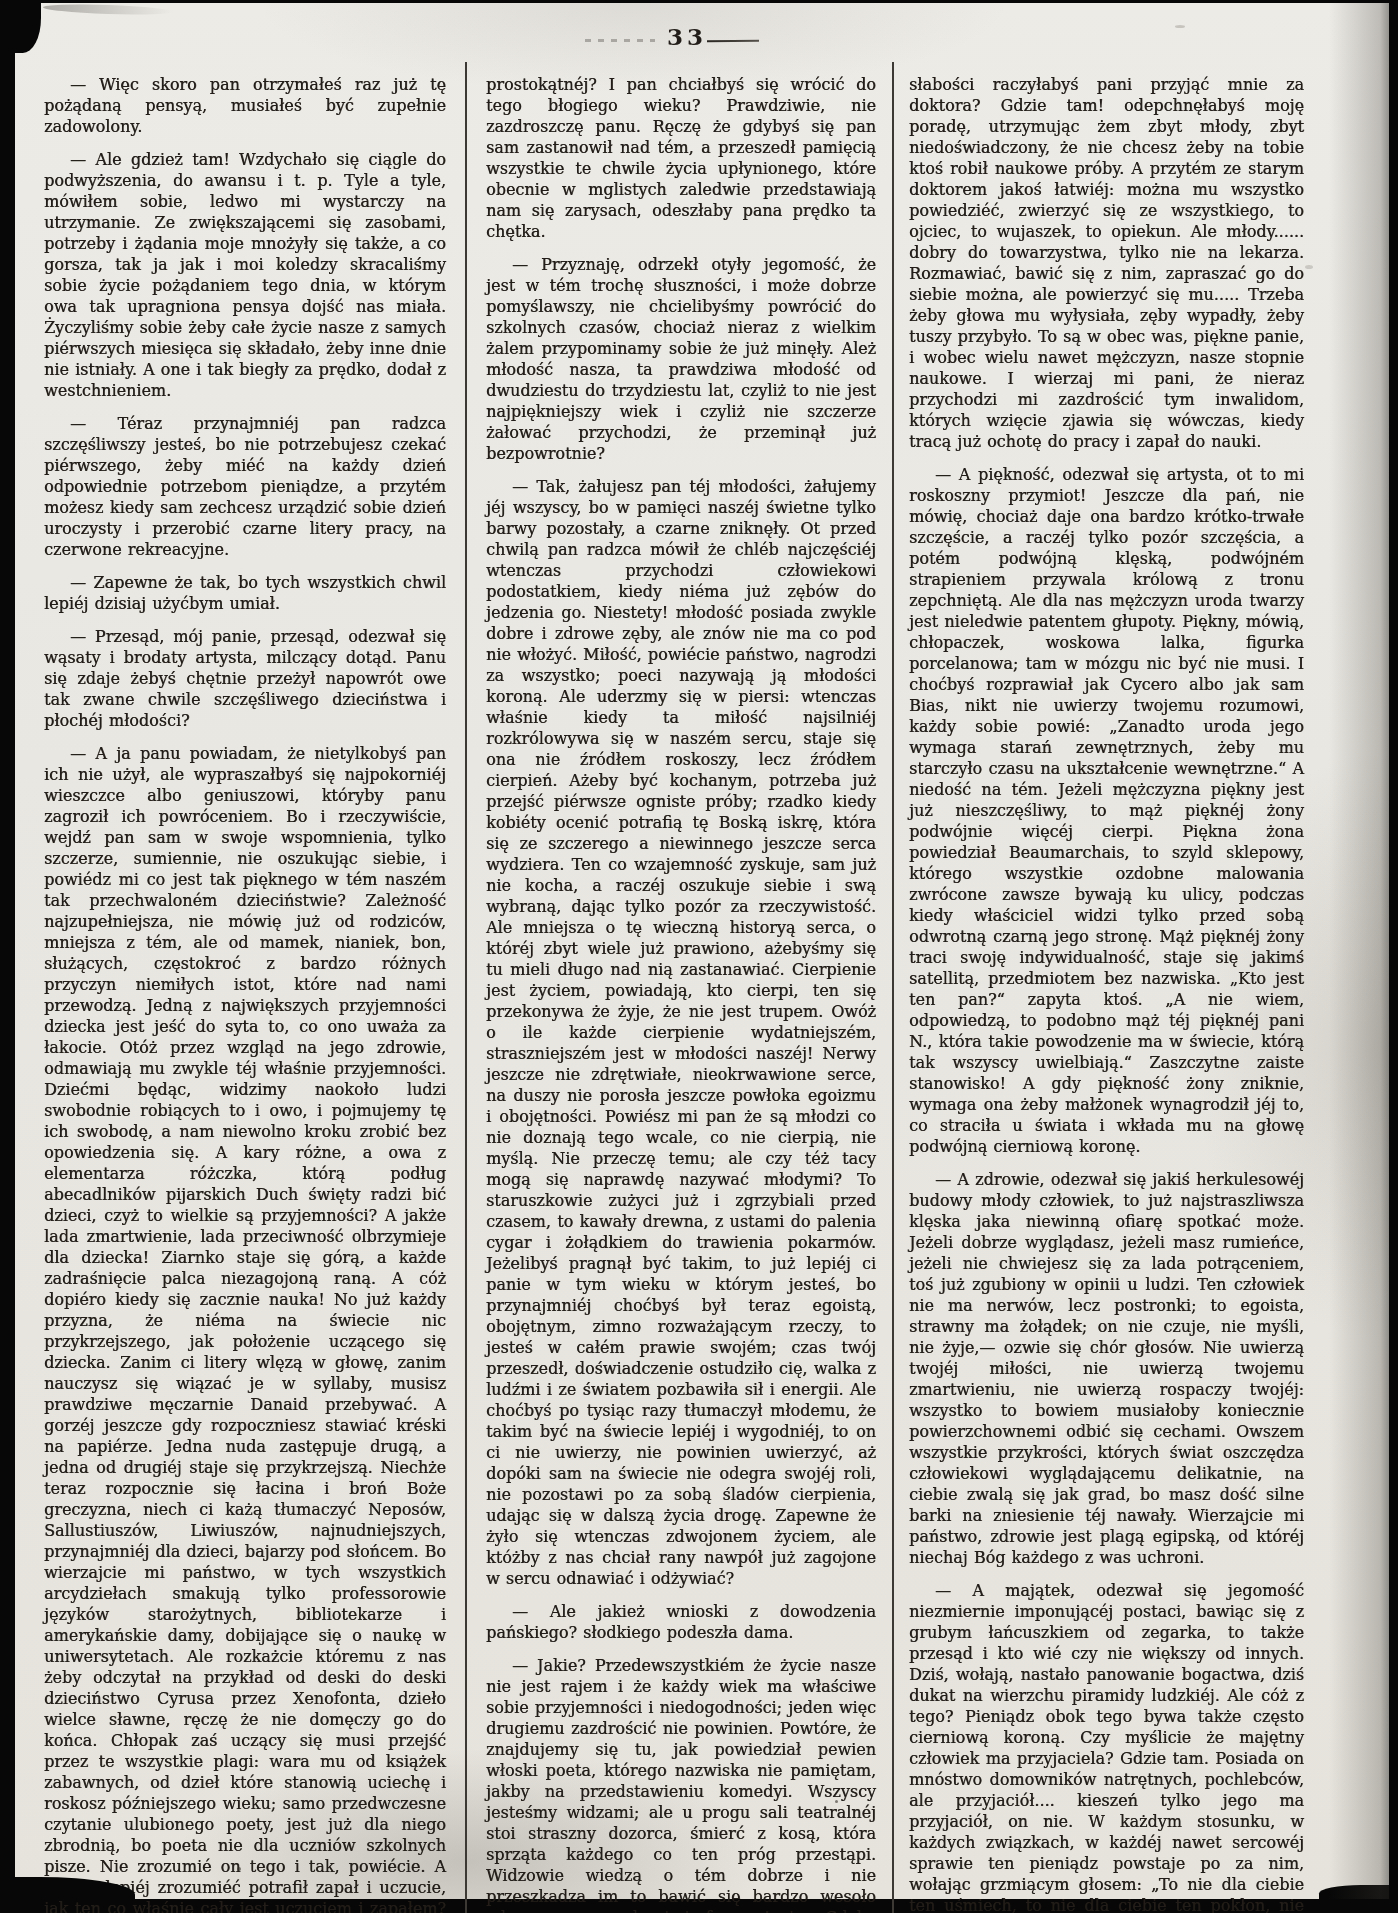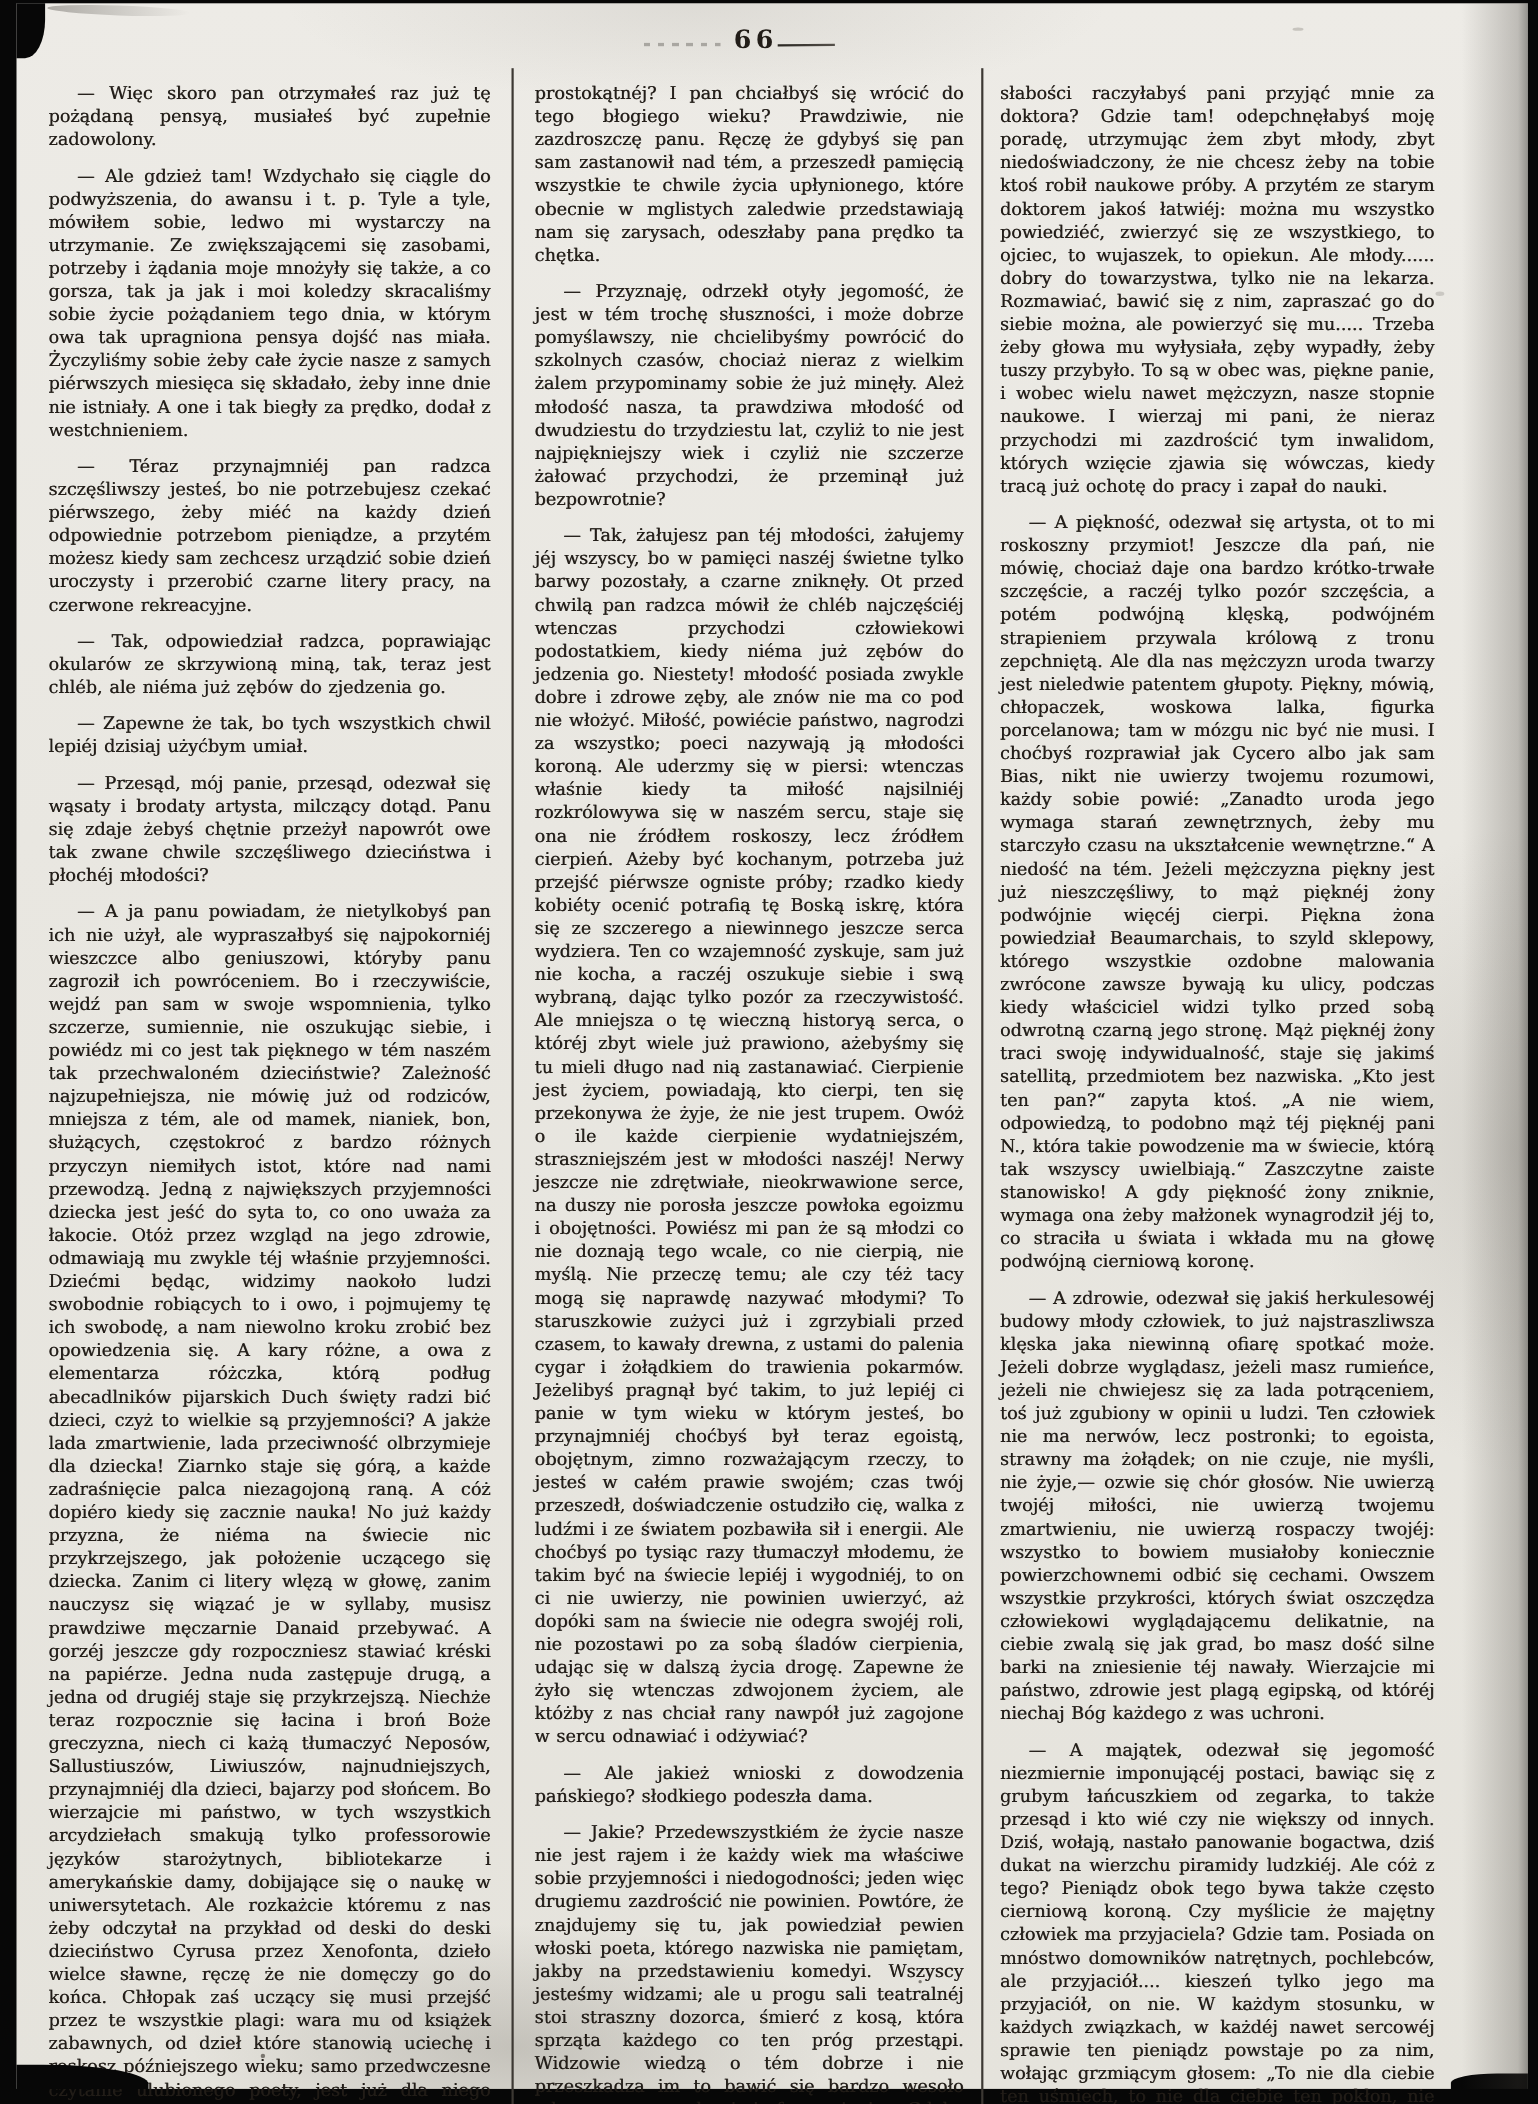--- a/index.html
+++ b/index.html
@@ -74,30 +74,29 @@
 </style>
 </head>
 <body>
 
 <div class="paper">
 
   <div class="streak"></div>
 
   <div class="page-header">
     <div class="header-dash-left"></div>
-    <div class="page-number">66</div>
+    <div class="page-number">33</div>
     <div class="header-rule-right"></div>
   </div>
 
   <div class="columns">
     <div class="col col-1">
         <p class="para indent">— Więc skoro pan otrzymałeś raz już tę pożądaną pensyą, musiałeś być zupełnie zadowolony.</p>
         <p class="para indent">— Ale gdzież tam! Wzdychało się ciągle do podwyższenia, do awansu i t. p. Tyle a tyle, mówiłem sobie, ledwo mi wystarczy na utrzymanie. Ze zwiększającemi się zasobami, potrzeby i żądania moje mnożyły się także, a co gorsza, tak ja jak i moi koledzy skracaliśmy sobie życie pożądaniem tego dnia, w którym owa tak upragniona pensya dojść nas miała. Życzyliśmy sobie żeby całe życie nasze z samych piérwszych miesięca się składało, żeby inne dnie nie istniały. A one i tak biegły za prędko, dodał z westchnieniem.</p>
         <p class="para indent">— Téraz przynajmniéj pan radzca szczęśliwszy jesteś, bo nie potrzebujesz czekać piérwszego, żeby miéć na każdy dzień odpowiednie potrzebom pieniądze, a przytém możesz kiedy sam zechcesz urządzić sobie dzień uroczysty i przerobić czarne litery pracy, na czerwone rekreacyjne.</p>
-        <p class="para indent">— Tak, odpowiedział radzca, poprawiając okularów ze skrzywioną miną, tak, teraz jest chléb, ale niéma już zębów do zjedzenia go.</p>
         <p class="para indent">— Zapewne że tak, bo tych wszystkich chwil lepiéj dzisiaj użyćbym umiał.</p>
         <p class="para indent">— Przesąd, mój panie, przesąd, odezwał się wąsaty i brodaty artysta, milczący dotąd. Panu się zdaje żebyś chętnie przeżył napowrót owe tak zwane chwile szczęśliwego dzieciństwa i płochéj młodości?</p>
         <p class="para indent">— A ja panu powiadam, że nietylkobyś pan ich nie użył, ale wypraszałbyś się najpokorniéj wieszczce albo geniuszowi, któryby panu zagroził ich powróceniem. Bo i rzeczywiście, wejdź pan sam w swoje wspomnienia, tylko szczerze, sumiennie, nie oszukując siebie, i powiédz mi co jest tak pięknego w tém naszém tak przechwaloném dzieciństwie? Zależność najzupełniejsza, nie mówię już od rodziców, mniejsza z tém, ale od mamek, nianiek, bon, służących, częstokroć z bardzo różnych przyczyn niemiłych istot, które nad nami przewodzą. Jedną z największych przyjemności dziecka jest jeść do syta to, co ono uważa za łakocie. Otóż przez wzgląd na jego zdrowie, odmawiają mu zwykle téj właśnie przyjemności. Dziećmi będąc, widzimy naokoło ludzi swobodnie robiących to i owo, i pojmujemy tę ich swobodę, a nam niewolno kroku zrobić bez opowiedzenia się. A kary różne, a owa z elementarza różczka, którą podług abecadlników pijarskich Duch święty radzi bić dzieci, czyż to wielkie są przyjemności? A jakże lada zmartwienie, lada przeciwność olbrzymieje dla dziecka! Ziarnko staje się górą, a każde zadraśnięcie palca niezagojoną raną. A cóż dopiéro kiedy się zacznie nauka! No już każdy przyzna, że niéma na świecie nic przykrzejszego, jak położenie uczącego się dziecka. Zanim ci litery wlęzą w głowę, zanim nauczysz się wiązać je w syllaby, musisz prawdziwe męczarnie Danaid przebywać. A gorzéj jeszcze gdy rozpoczniesz stawiać kréski na papiérze. Jedna nuda zastępuje drugą, a jedna od drugiéj staje się przykrzejszą. Niechże teraz rozpocznie się łacina i broń Boże greczyzna, niech ci każą tłumaczyć Neposów, Sallustiuszów, Liwiuszów, najnudniejszych, przynajmniéj dla dzieci, bajarzy pod słońcem. Bo wierzajcie mi państwo, w tych wszystkich arcydziełach smakują tylko professorowie języków starożytnych, bibliotekarze i amerykańskie damy, dobijające się o naukę w uniwersytetach. Ale rozkażcie któremu z nas żeby odczytał na przykład od deski do deski dzieciństwo Cyrusa przez Xenofonta, dzieło wielce sławne, ręczę że nie domęczy go do końca. Chłopak zaś uczący się musi przejść przez te wszystkie plagi: wara mu od książek zabawnych, od dzieł które stanowią uciechę i roskosz późniejszego wieku; samo przedwczesne czytanie ulubionego poety, jest już dla niego zbrodnią, bo poeta nie dla uczniów szkolnych pisze. Nie zrozumié on tego i tak, powiécie. A któżby lepiéj zrozumiéć potrafił zapał i uczucie, jak ten co właśnie cały jest uczuciem i zapałem? Ale co tam. Ucz się kochanie geometryi, pracuj nad kwadratami, nad trapezami, nad łukami, nad promieńmi koła; czytaj rozprawy o ciałach ważkich i nieważkich; ślęcz nad chemią, która nim dorośniesz, przetworzy się zupełnie, tak iż twoja nauka na nic ci się nie zda; wbijaj sobie w pamięć tysiące reguł, które najczęściéj w dalszém życiu żadnego nie znajdą zastosowania,—bo to twoja powinność, twoje szczęście, to obowiązki piérwszéj młodości twojéj. I pan chcesz żebym żałował tych lat spędzonych pomiędzy grammatyką a tabliczką mnożenia, pomiędzy nie wiém tam wielu pierwiastkami metalowemi i niemetalowemi, a kwadratem z przeciw-</p>
       </div>
     <div class="divider divider-1"></div>
     <div class="col col-2">
         <p class="para">prostokątnéj? I pan chciałbyś się wrócić do tego błogiego wieku? Prawdziwie, nie zazdroszczę panu. Ręczę że gdybyś się pan sam zastanowił nad tém, a przeszedł pamięcią wszystkie te chwile życia upłynionego, które obecnie w mglistych zaledwie przedstawiają nam się zarysach, odeszłaby pana prędko ta chętka.</p>
         <p class="para indent">— Przyznaję, odrzekł otyły jegomość, że jest w tém trochę słuszności, i może dobrze pomyślawszy, nie chcielibyśmy powrócić do szkolnych czasów, chociaż nieraz z wielkim żalem przypominamy sobie że już minęły. Ależ młodość nasza, ta prawdziwa młodość od dwudziestu do trzydziestu lat, czyliż to nie jest najpiękniejszy wiek i czyliż nie szczerze żałować przychodzi, że przeminął już bezpowrotnie?</p>
         <p class="para indent">— Tak, żałujesz pan téj młodości, żałujemy jéj wszyscy, bo w pamięci naszéj świetne tylko barwy pozostały, a czarne zniknęły. Ot przed chwilą pan radzca mówił że chléb najczęściéj wtenczas przychodzi człowiekowi podostatkiem, kiedy niéma już zębów do jedzenia go. Niestety! młodość posiada zwykle dobre i zdrowe zęby, ale znów nie ma co pod nie włożyć. Miłość, powiécie państwo, nagrodzi za wszystko; poeci nazywają ją młodości koroną. Ale uderzmy się w piersi: wtenczas właśnie kiedy ta miłość najsilniéj rozkrólowywa się w naszém sercu, staje się ona nie źródłem roskoszy, lecz źródłem cierpień. Ażeby być kochanym, potrzeba już przejść piérwsze ogniste próby; rzadko kiedy kobiéty ocenić potrafią tę Boską iskrę, która się ze szczerego a niewinnego jeszcze serca wydziera. Ten co wzajemność zyskuje, sam już nie kocha, a raczéj oszukuje siebie i swą wybraną, dając tylko pozór za rzeczywistość. Ale mniejsza o tę wieczną historyą serca, o któréj zbyt wiele już prawiono, ażebyśmy się tu mieli długo nad nią zastanawiać. Cierpienie jest życiem, powiadają, kto cierpi, ten się przekonywa że żyje, że nie jest trupem. Owóż o ile każde cierpienie wydatniejszém, straszniejszém jest w młodości naszéj! Nerwy jeszcze nie zdrętwiałe, nieokrwawione serce, na duszy nie porosła jeszcze powłoka egoizmu i obojętności. Powiész mi pan że są młodzi co nie doznają tego wcale, co nie cierpią, nie myślą. Nie przeczę temu; ale czy téż tacy mogą się naprawdę nazywać młodymi? To staruszkowie zużyci już i zgrzybiali przed czasem, to kawały drewna, z ustami do palenia cygar i żołądkiem do trawienia pokarmów. Jeżelibyś pragnął być takim, to już lepiéj ci panie w tym wieku w którym jesteś, bo przynajmniéj choćbyś był teraz egoistą, obojętnym, zimno rozważającym rzeczy, to jesteś w całém prawie swojém; czas twój przeszedł, doświadczenie ostudziło cię, walka z ludźmi i ze światem pozbawiła sił i energii. Ale choćbyś po tysiąc razy tłumaczył młodemu, że takim być na świecie lepiéj i wygodniéj, to on ci nie uwierzy, nie powinien uwierzyć, aż dopóki sam na świecie nie odegra swojéj roli, nie pozostawi po za sobą śladów cierpienia, udając się w dalszą życia drogę. Zapewne że żyło się wtenczas zdwojonem życiem, ale któżby z nas chciał rany nawpół już zagojone w sercu odnawiać i odżywiać?</p>
         <p class="para indent">— Ale jakież wnioski z dowodzenia pańskiego? słodkiego podeszła dama.</p>

